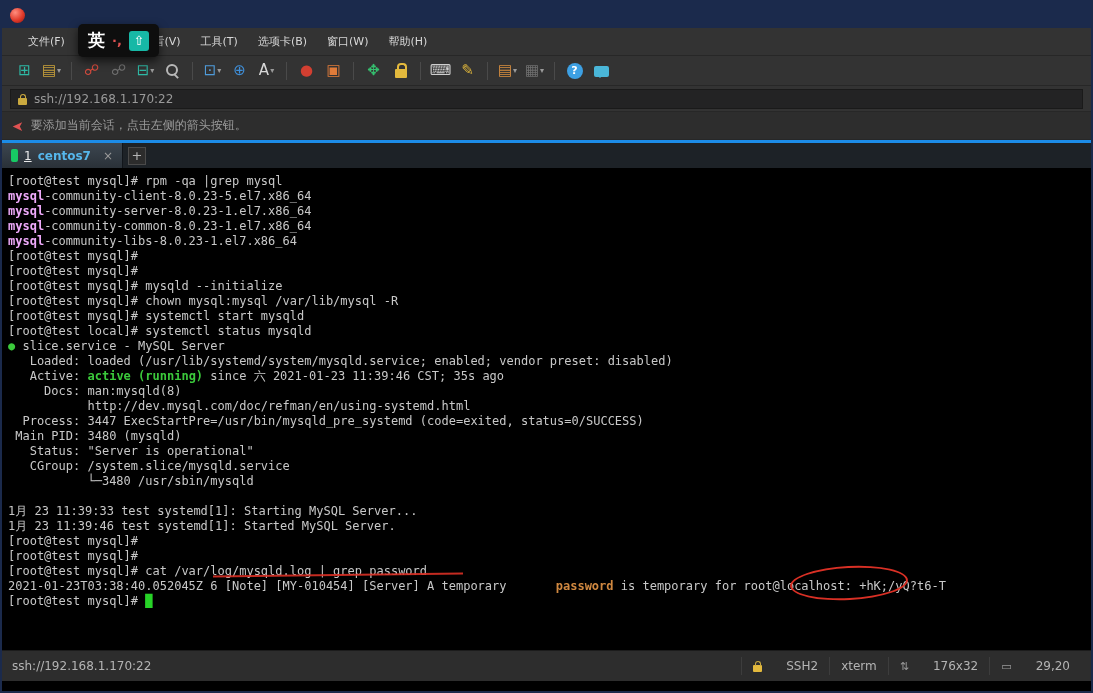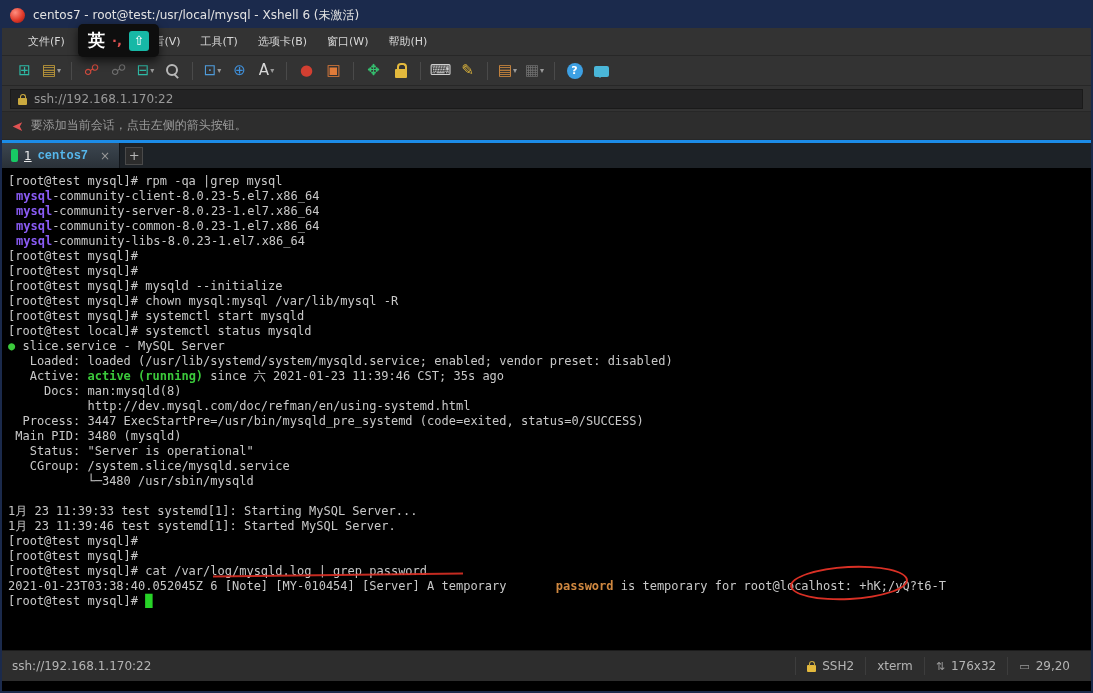--- a/index.html
+++ b/index.html
@@ -93,39 +93,39 @@
   
   .blueline { height: 3px; background: #1c8ce8; }
   .tabbar { height: 25px; background: #1d2227; display: flex; align-items: center; }
   .tab {
     height: 25px; display: flex; align-items: center; gap: 6px;
     padding: 0 9px; background: linear-gradient(#3c4650, #2a3138);
     border-right: 1px solid #11151a; font-size: 12px;
   }
   .tab-ind { width: 7px; height: 13px; background: #17c964; border-radius: 2px; }
   .tab-num { color: #eaeaea; text-decoration: underline; }
-  .tab-label { color: #56b7ec; font-weight: bold; font-family: Liberation Mono, monospace; }
+  .tab-label { color: #56b7ec; font-weight: bold; }
   .tab-close { color: #9a9a9a; margin-left: 6px; font-size: 12px; }
   .tab-add {
     width: 18px; height: 18px; margin-left: 5px;
     background: #2c2c2c; border: 1px solid #4a4a4a; color: #b5b5b5;
     display: flex; align-items: center; justify-content: center; font-size: 13px;
   }
 
   
   .terminal {
     position: relative; height: 482px; background: #000;
     padding: 6px 0 0 6px; overflow: hidden;
   }
   .tline {
     white-space: pre; height: 15px; line-height: 15px;
     font-family: "DejaVu Sans Mono", "Liberation Mono", monospace;
     font-size: 12px; color: #c8c8c8;
   }
-  .seg-m  { color: #8b5cf6; font-weight: bold; margin-left: 8px; }
+  .seg-m  { color: #f0abfc; font-weight: bold; }
   .seg-g  { color: #3bc93b; }
   .seg-gb { color: #3bc93b; font-weight: bold; }
   .seg-o  { color: #d08840; font-weight: bold; padding-left: 42px; }
   .seg-cur{ color: #27d327; }
 
   
   .ann-underline {
     position: absolute; left: 211px; top: 406px; width: 250px; height: 2px;
     background: #d93025; transform: rotate(-0.7deg); opacity: .9;
   }
@@ -136,31 +136,30 @@
 
   
   .statusbar {
     height: 31px; background: #2d2d2d; border-top: 1px solid #1c1c1c;
     display: flex; align-items: center; padding: 0 10px;
     color: #b4b4b4; font-size: 12px;
   }
   .sb-left { flex: 0 0 auto; }
   .sb-spacer { flex: 1; }
   .sb-right { display: flex; align-items: center; }
-  .sb-item { display: flex; align-items: center; gap: 6px; padding: 0 11px; border-left: 1px solid #3d3d3d; height: 18px; justify-content: space-between; }
+  .sb-item { display: flex; align-items: center; gap: 24px; padding: 0 11px; border-left: 1px solid #3d3d3d; height: 18px; justify-content: space-between; }
   .sb-glyph { color: #9a9a9a; font-size: 11px; }
 </style>
 </head>
 <body>
 
 <div class="window">
 
   <div class="titlebar">
     <span class="logo"></span>
-    <span>centos7 - root@test:/usr/local/mysql - Xshell 6 (未激活)</span>
   </div>
 
   <div class="menubar">
       <span class="menu-item">文件(F)</span>
       <span class="menu-item">编辑(E)</span>
       <span class="menu-item">查看(V)</span>
       <span class="menu-item">工具(T)</span>
       <span class="menu-item">选项卡(B)</span>
       <span class="menu-item">窗口(W)</span>
       <span class="menu-item">帮助(H)</span>

